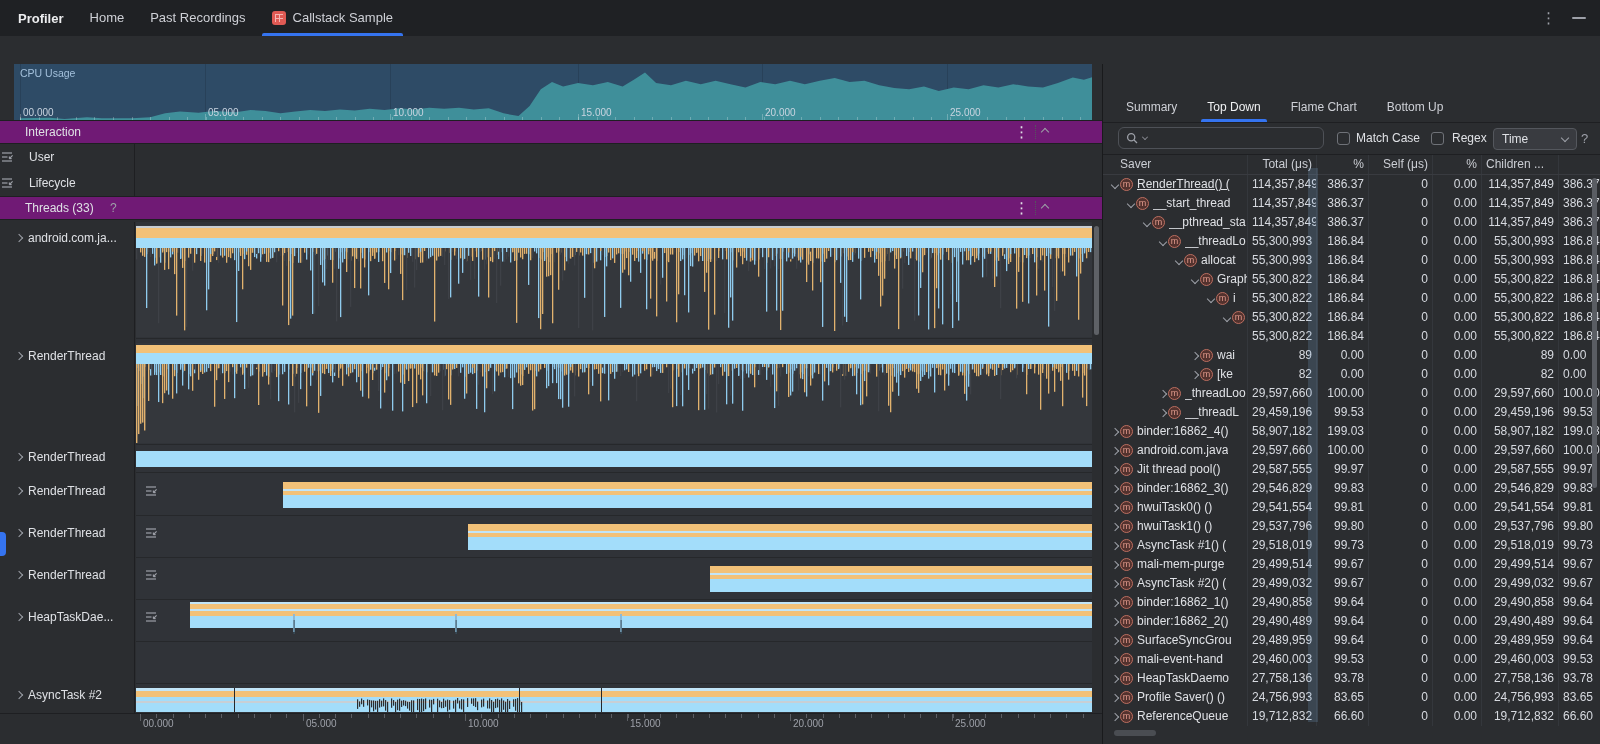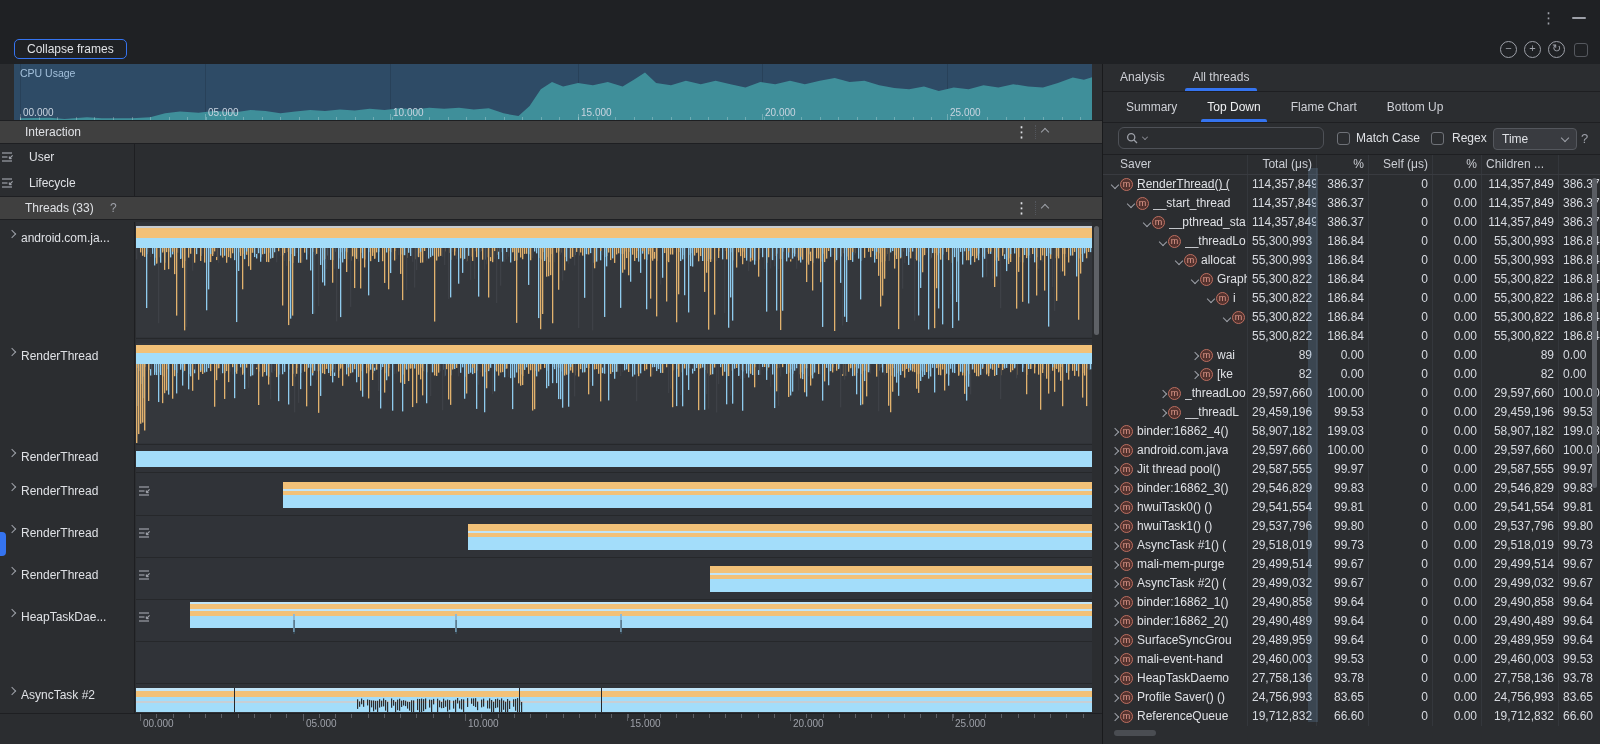--- a/index.html
+++ b/index.html
@@ -39,41 +39,41 @@
 
   
   .cpu{position:absolute;left:14px;top:0;width:1078px;height:56px;background:var(--cpubg);overflow:hidden;}
   .cpu-label{position:absolute;left:6px;top:3px;font-size:10.5px;color:#A3C0DB;z-index:3;}
   .cpu svg{position:absolute;left:0;top:0;}
   .cpu .tick-lbl{position:absolute;bottom:2px;font-size:10px;color:#C9D4E0;z-index:3;}
   .cpu .tick-mark{position:absolute;bottom:0;width:1px;background:rgba(255,255,255,.25);z-index:2;}
   .cpu .grid{position:absolute;top:0;bottom:0;width:1px;background:rgba(0,0,0,.12);}
 
   
-  .sec-head{position:absolute;left:0;width:1102px;height:24px;background:#404040;
+  .sec-head{position:absolute;left:0;width:1102px;height:24px;background:#701a75;
     border-top:1px solid #1E1F22;border-bottom:1px solid #1E1F22;box-sizing:border-box;padding-left:8px;}
   .sec-title{position:absolute;left:25px;top:4px;font-size:12px;color:#DFE1E5;}
   .sec-ctrl{position:absolute;top:0;height:22px;display:flex;align-items:center;}
   .dotsep{width:0;height:14px;border-left:1px dotted #53565C;margin:0 6px;}
   .chev{display:inline-block;width:5px;height:5px;border-right:1.4px solid #9DA0A8;border-bottom:1.4px solid #9DA0A8;}
   .chev.up{transform:rotate(-135deg);}
   .chev.down{transform:rotate(45deg);}
   .chev.right{transform:rotate(-45deg);}
   .help-q{color:#9DA0A8;}
 
   
   .inter-rows{position:absolute;left:0;top:80px;width:1102px;height:52px;}
   .inter-col{position:absolute;left:0;top:0;width:135px;height:52px;border-right:1px solid #1E1F22;box-sizing:border-box;}
   .lane{position:absolute;left:0;width:135px;height:26px;display:flex;align-items:center;}
   .lane-label{margin-left:15px;color:#DFE1E5;}
   .tracks{position:absolute;left:0;top:158px;width:1102px;height:491px;overflow:hidden;}
   .tracks-canvas-bg{position:absolute;left:136px;top:0;width:956px;height:491px;background:#303338;}
   .tracks-labelcol{position:absolute;left:0;top:0;width:135px;height:491px;background:#2B2D30;border-right:1px solid #1E1F22;box-sizing:border-box;}
   .trow{position:absolute;left:0;width:1102px;}
-  .trow .tlabel{position:absolute;left:1px;width:135px;display:flex;}
+  .trow .tlabel{position:absolute;left:8px;width:135px;display:flex;align-items:center;}
   .trow .tname{margin-left:6px;color:#DFE1E5;white-space:nowrap;overflow:hidden;max-width:88px;}
   .trow svg{position:absolute;left:136px;top:0;}
   .trow-sep{position:absolute;left:136px;width:956px;height:1px;background:#26282B;}
   .axis{position:absolute;left:0;top:649px;width:1102px;height:18px;background:#2B2D30;border-top:1px solid #1E1F22;box-sizing:border-box;}
   .axis .tick-mark{position:absolute;top:0;width:1px;background:#5B5E64;}
   .axis .tick-lbl{position:absolute;top:4px;font-size:10px;color:#9DA0A8;}
   .bottom-strip{position:absolute;left:0;top:667px;width:1102px;height:13px;background:#2B2D30;}
   .v-scroll-left{position:absolute;left:1094px;top:162px;width:5px;height:109px;background:rgba(157,161,168,.45);border-radius:3px;}
   .stripe-pill{position:absolute;left:0;top:468px;width:6px;height:24px;background:var(--accent);border-radius:0 4px 4px 0;}
 
@@ -112,35 +112,39 @@
   .tbl-stripe{position:absolute;left:205px;top:104px;width:10px;height:554px;background:rgba(125,170,215,.20);}
   .v-scroll-right{position:absolute;left:489px;top:114px;width:5px;height:310px;background:#5A5D63;border-radius:3px;}
   .h-scroll{position:absolute;left:11px;top:666px;width:42px;height:6px;background:#4A4D52;border-radius:3px;}
 </style>
 </head>
 <body>
 
 <div class="window" style="--accent:#3574F0;--cpubg:#2E4B66;">
 
   <div class="topbar">
+    <div class="topbar-tabs">
+      <span class="app-tab">Profiler</span>
+    <div class="top-tab">
+          <span>Home</span>
+        </div>
+        <div class="top-tab">
+          <span>Past Recordings</span>
+        </div>
+        <div class="top-tab active">
+          <span class="cs-icon"></span>
+          <span>Callstack Sample</span>
+        </div>
+      </div>
     <div class="win-icons">
       <span class="kebab">⋮</span>
       <span class="win-min"></span>
     </div>
   </div>
 
-  <div class="toolbar">
-    <button class="collapse-btn">Collapse frames</button>
-    <div class="zoom-controls">
-      <span class="circ">−</span>
-      <span class="circ">+</span>
-      <span class="circ">↻</span>
-      <span class="frame-ic dim"></span>
-    </div>
-  </div>
 
   <div class="left-pane">
     <div class="cpu" id="cpuChart">
       <span class="cpu-label">CPU Usage</span>
     <div class="grid" style="left: 6px;"></div>
         <div class="grid" style="left: 191px;"></div>
         <div class="grid" style="left: 376px;"></div>
         <div class="grid" style="left: 564px;"></div>
         <div class="grid" style="left: 748px;"></div>
         <div class="grid" style="left: 933px;"></div>
@@ -2017,24 +2021,20 @@
         <div class="tick-lbl" style="left: 793px;">20.000</div>
         <div class="tick-mark" style="left: 952px; height: 7px;"></div>
         <div class="tick-lbl" style="left: 955px;">25.000</div>
       </div>
     <div class="bottom-strip"></div>
     <div class="v-scroll-left"></div>
     <div class="stripe-pill"></div>
   </div>
 
   <div class="right-pane">
-    <div class="rp-tabs" id="rpTabs">
-        <div class="rp-tab">Analysis</div>
-        <div class="rp-tab active">All threads</div>
-      </div>
     <div class="rp-subtabs" id="rpSubtabs">
         <div class="rp-subtab">Summary</div>
         <div class="rp-subtab active">Top Down</div>
         <div class="rp-subtab">Flame Chart</div>
         <div class="rp-subtab">Bottom Up</div>
       </div>
 
     <div class="rp-filter">
       <div class="search-box">
         <svg width="13" height="13" viewBox="0 0 13 13">

